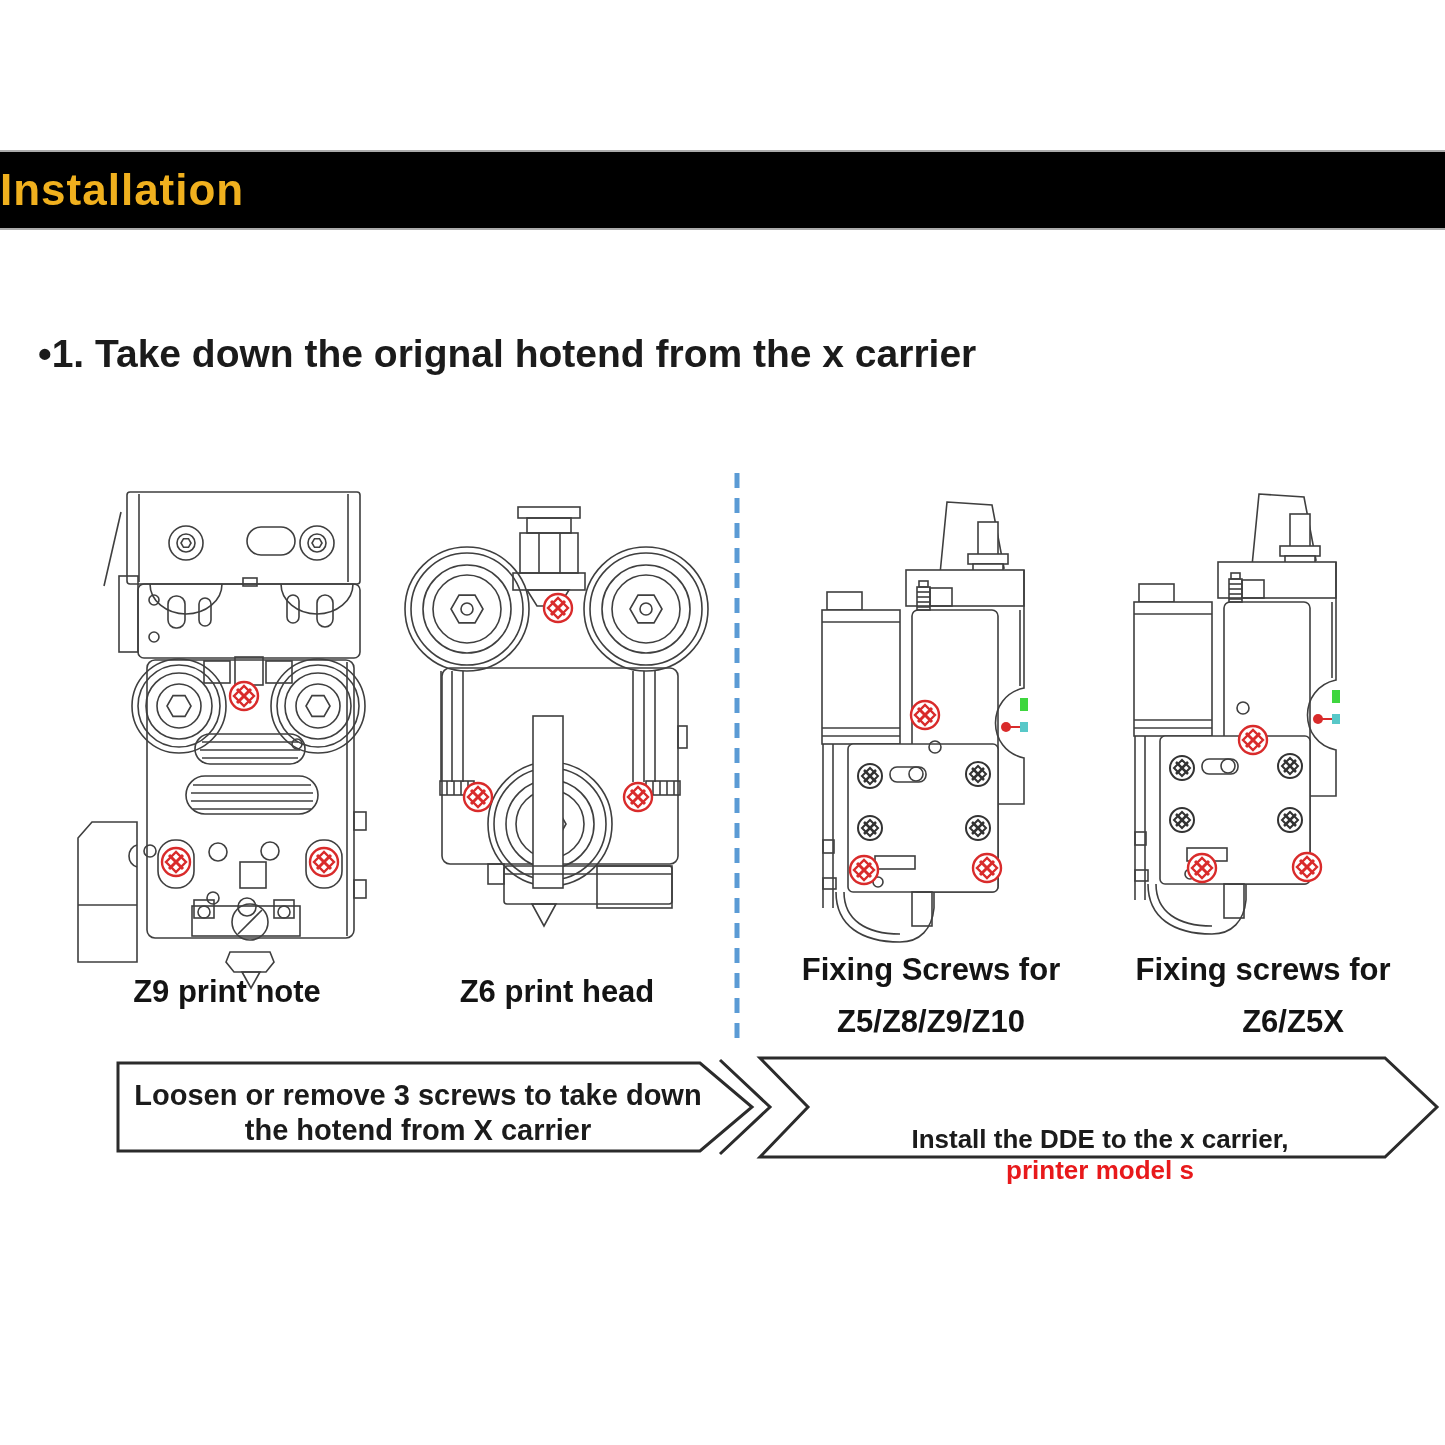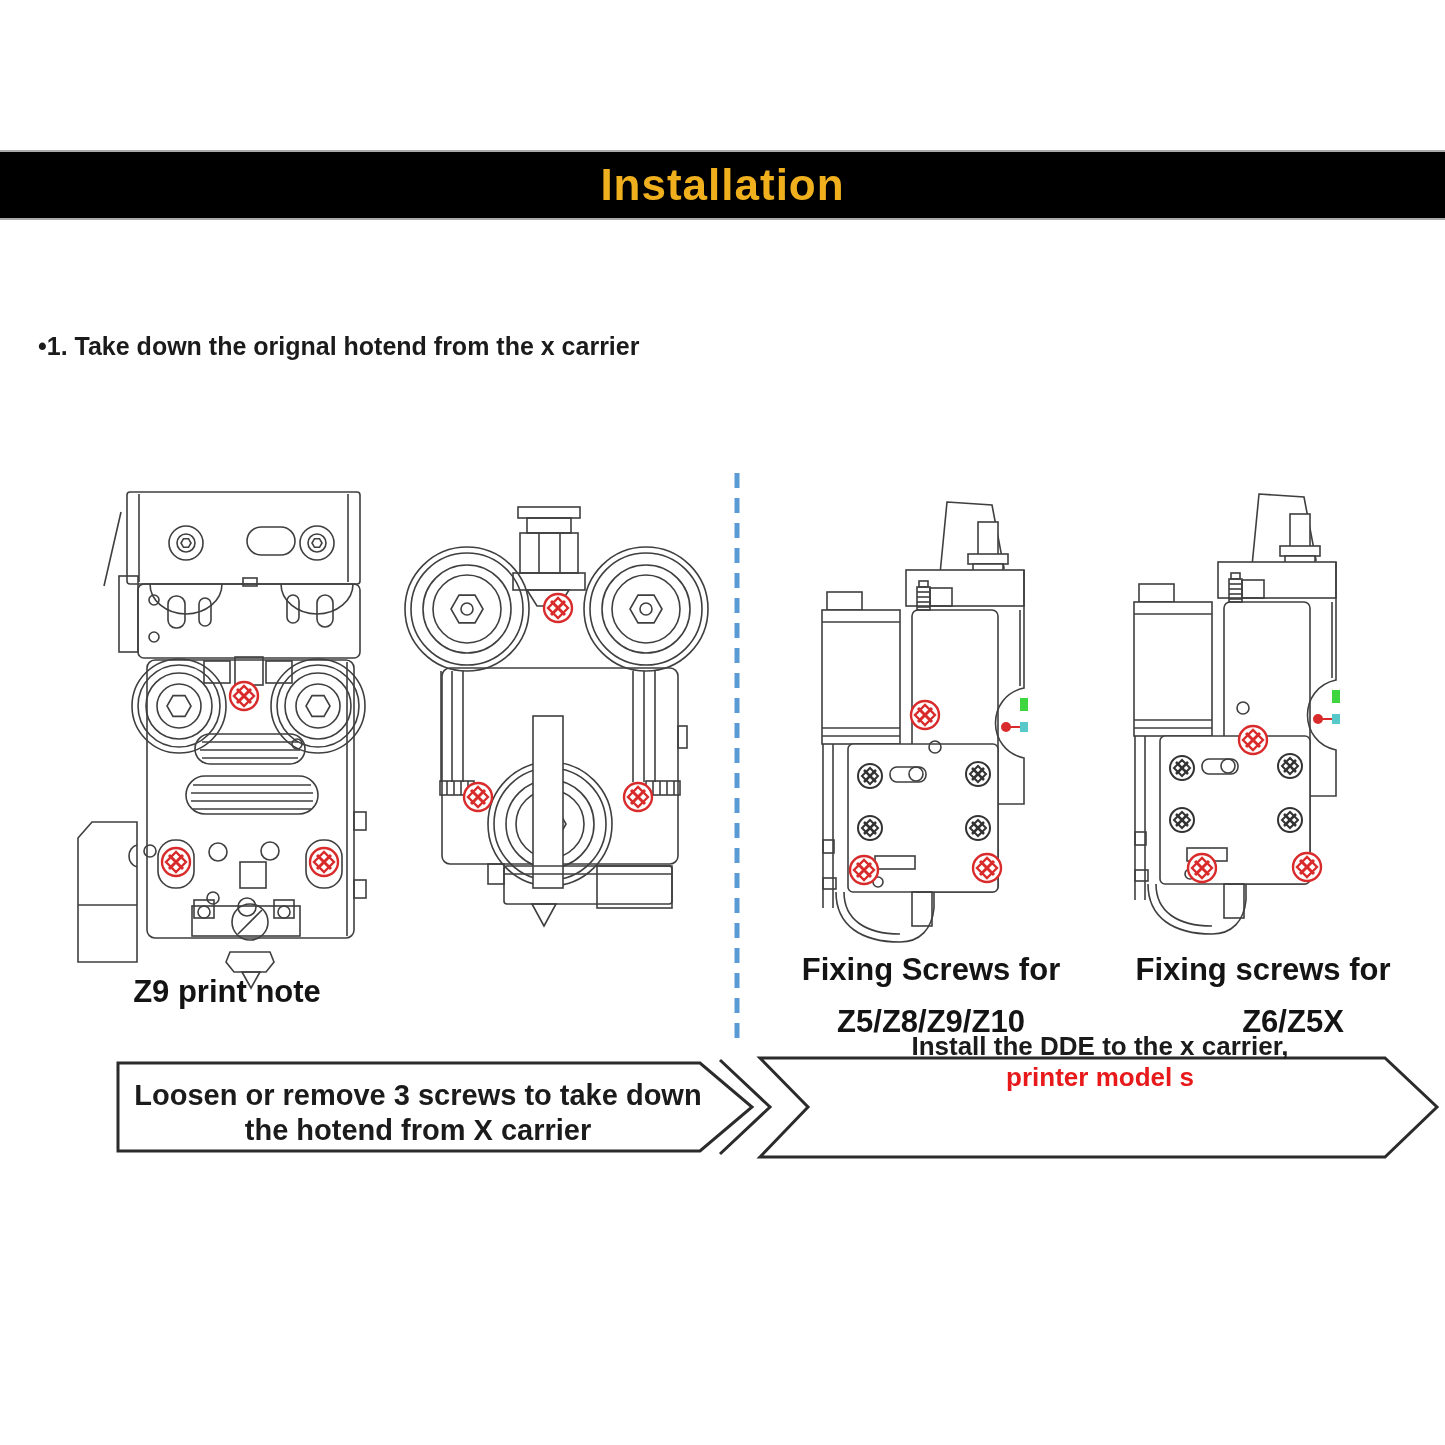--- a/index.html
+++ b/index.html
@@ -1,37 +1,37 @@
 <!DOCTYPE html>
 <html><head>
 <meta charset="utf-8">
 <style>
   html,body{margin:0;padding:0;background:#ffffff;}
   body{width:1445px;height:1445px;font-family:"Liberation Sans",sans-serif;}
   .stage{position:relative;width:1445px;height:1445px;background:#fff;overflow:hidden;}
 
-  .banner{position:absolute;left:0;top:150px;width:1445px;height:70px;background:#000;
+  .banner{position:absolute;left:0;top:150px;width:1445px;height:80px;background:#000;
           border-top:2px solid #ababab;border-bottom:2px solid #ababab;box-sizing:border-box;
-          display:flex;align-items:center;justify-content:center;}
+          display:flex;align-items:center;justify-content:flex-start;}
   .banner-title{color:#F0B01E;font-size:44px;font-weight:700;letter-spacing:1px;}
 
   .steps{position:absolute;left:38px;top:320px;}
-  .step{font-size:25px;font-weight:700;color:#1b1b1b;margin:8px 0 32px 0;white-space:pre;line-height:36px;}
+  .step{font-size:39px;font-weight:700;color:#1b1b1b;margin:16px 0 32px 0;white-space:pre;line-height:36px;}
 
   .caption{position:absolute;width:330px;text-align:center;font-size:31px;font-weight:700;color:#141414;}
   .cap-z9{left:62px;top:974px;}
   .cap-z6{left:392px;top:974px;}
   .cap-f1a{left:766px;top:952px;}
   .cap-f1b{left:766px;top:1004px;}
   .cap-f2a{left:1098px;top:952px;}
   .cap-f2b{left:1128px;top:1004px;}
 
   .callout-text{position:absolute;text-align:center;font-weight:700;color:#1b1b1b;}
   .co-left{left:132px;top:1078px;width:572px;font-size:29px;line-height:35px;}
-  .co-right{left:822px;top:1031px;width:556px;font-size:26px;line-height:31px;}
+  .co-right{left:822px;top:1124px;width:556px;font-size:26px;line-height:31px;}
   .red{color:#E8191B;}
 
   svg{position:absolute;left:0;top:450px;}
 </style>
 </head>
 <body>
 
 <div class="stage">
 
   <div class="banner">
@@ -244,20 +244,21 @@
         <use href="#screw-red" x="175" y="387"></use>
       </g>
     </g>
 
     <polygon points="118,1063 700,1063 752,1107 700,1151 118,1151" fill="#fff" stroke="#2b2b2b" stroke-width="3"></polygon>
     <polyline points="720,1060 770,1107 720,1154" fill="none" stroke="#2b2b2b" stroke-width="3"></polyline>
     <polygon points="760,1058 1385,1058 1437,1107 1385,1157 760,1157 808,1107" fill="#fff" stroke="#2b2b2b" stroke-width="3"></polygon>
   </svg>
 
   <div class="caption cap-z9">Z9 print note</div>
+  <div class="caption cap-z6">Z6 print head</div>
   <div class="caption cap-f1a">Fixing Screws for</div>
   <div class="caption cap-f1b">Z5/Z8/Z9/Z10</div>
   <div class="caption cap-f2a">Fixing screws for</div>
   <div class="caption cap-f2b">Z6/Z5X</div>
 
   <div class="callout-text co-left">
     <div>Loosen or remove 3 screws to take down</div>
     <div>the hotend from X carrier</div>
   </div>
   <div class="callout-text co-right">

